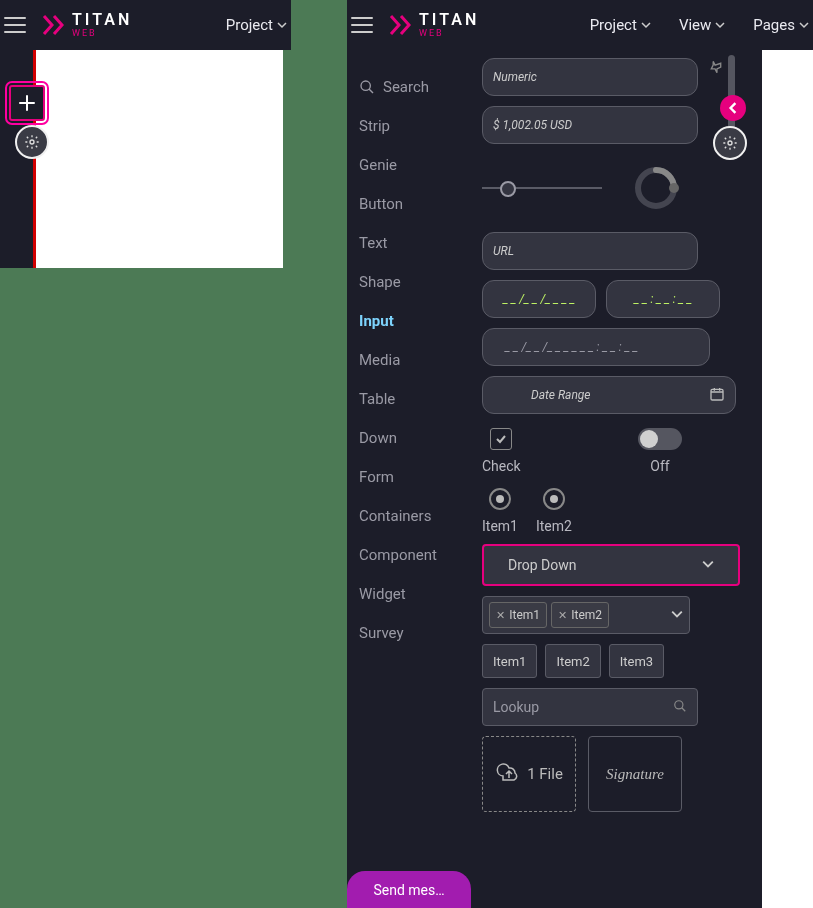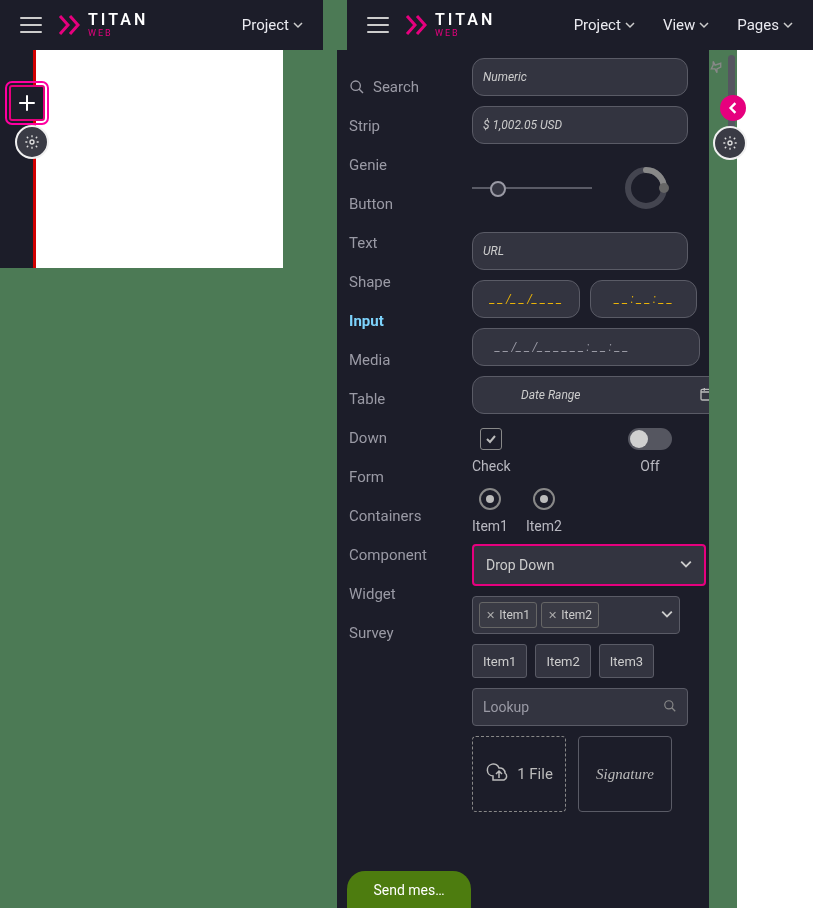--- a/index.html
+++ b/index.html
@@ -1,16 +1,16 @@
 <!DOCTYPE html>
 <html><head>
 <meta charset="utf-8">
 <style>
   html,body{margin:0;padding:0;background:#4c7a55;font-family:-apple-system,BlinkMacSystemFont,"Segoe UI",Roboto,sans-serif;color:#b8b8c0;font-size:14px;width:813px;height:908px;overflow:hidden;position:relative;}
-  .hdr{height:50px;background:#1c1d29;display:flex;align-items:center;padding:0 20px;gap:10px;}
+  .hdr{height:50px;background:#1c1d29;display:flex;align-items:center;padding:0 4px;gap:10px;}
   .hdr .menu-btn{width:26px;height:26px;display:flex;flex-direction:column;justify-content:center;gap:5px;cursor:pointer;}
   .hdr .menu-btn span{height:2px;background:#ccc;width:22px;border-radius:1px;}
   .logo{display:flex;align-items:center;gap:6px;}
   .logo-mark svg{display:block;}
   .logo-text{display:flex;flex-direction:column;line-height:1;}
   .logo-text .t{color:#fff;font-weight:600;letter-spacing:3px;font-size:16px;}
   .logo-text .w{color:#e6007e;font-size:9px;letter-spacing:2px;margin-top:1px;}
   .hdr .spacer{flex:1;}
   .hdr .nav-item{color:#eaeaf0;font-size:15px;display:flex;align-items:center;gap:4px;cursor:pointer;margin-left:18px;}
   .chev{width:10px;height:10px;display:inline-block;}
@@ -25,57 +25,57 @@
   .add-btn.highlight{outline:2px solid #ff00a0;outline-offset:2px;}
   .add-btn svg{display:block;}
   .gear-badge{position:absolute;width:30px;height:30px;border-radius:50%;background:#3a3b45;border:2px solid #f0f0f0;display:flex;align-items:center;justify-content:center;z-index:6;}
   .gear-left{left:15px;top:125px;}
   .gear-right{left:713px;top:126px;}
 
   
   .right-panel-bg{position:absolute;left:347px;top:0;width:466px;height:908px;}
   .right-panel-bg .white{position:absolute;right:0;top:50px;bottom:0;width:76px;background:#fff;}
   .right-hdr{position:absolute;left:347px;top:0;width:466px;}
-  .right-body{position:absolute;left:337px;top:50px;width:372px;bottom:0;background:#1c1d29;display:flex;}
+  .right-body{position:absolute;left:347px;top:50px;width:415px;bottom:0;background:#1c1d29;display:flex;}
   .cat-col{width:115px;padding:28px 0 0 12px;display:flex;flex-direction:column;gap:21px;}
   .cat-item{color:#9a9aa5;font-size:15px;cursor:pointer;}
   .cat-item.active{color:#7dd3fc;font-weight:700;}
   .cat-search{display:flex;align-items:center;gap:8px;}
   .cat-search svg{display:block;}
   .comp-col{flex:1;padding:8px 12px 20px 8px;overflow-y:auto;display:flex;flex-direction:column;gap:10px;position:relative;}
 
   .field{height:36px;border:1px solid #5a5b66;border-radius:12px;background:#333440;display:flex;align-items:center;padding:0 10px;color:#ccc;font-size:12px;font-style:italic;}
   .field.wide{width:194px;}
   .field .ic{margin-right:8px;display:flex;align-items:center;}
   .row{display:flex;gap:10px;align-items:center;}
-  .field.half{width:92px;justify-content:center;color:#eab308;}
+  .field.half{width:92px;justify-content:center;color:#bef264;}
   .field.dt{width:194px;color:#9a9aa5;justify-content:flex-start;padding-left:22px;}
   .field.dr{width:194px;justify-content:space-between;color:#ccc;padding-left:48px;}
   .slider{width:120px;height:30px;display:flex;align-items:center;}
   .slider-track{width:100%;height:2px;background:#5a5b66;position:relative;}
   .slider-thumb{position:absolute;left:18px;top:-6px;width:12px;height:12px;border-radius:50%;background:#333440;border:2px solid #9a9aa5;}
   .spinner{width:52px;height:52px;}
   .check-row{display:flex;align-items:center;gap:8px;flex-direction:column;}
   .checkbox{width:20px;height:20px;border:1px solid #888;border-radius:3px;display:flex;align-items:center;justify-content:center;}
   .toggle{width:44px;height:22px;border-radius:11px;background:#555660;position:relative;}
   .toggle .knob{position:absolute;width:18px;height:18px;border-radius:50%;background:#d0d0d0;top:2px;left:2px;}
   .radio{width:18px;height:18px;border:2px solid #888;border-radius:50%;display:flex;align-items:center;justify-content:center;}
   .radio .dot{width:8px;height:8px;border-radius:50%;background:#bbb;}
-  .dropdown{height:38px;border:2px solid #e6007e;border-radius:4px;width:206px;display:flex;align-items:center;justify-content:space-between;padding:0 12px;background:#333440;color:#ccc;}
+  .dropdown{height:38px;border:2px solid #e6007e;border-radius:4px;width:206px;display:flex;align-items:center;justify-content:space-between;padding:0 24px;background:#333440;color:#ccc;}
   .multi{height:36px;border:1px solid #5a5b66;border-radius:4px;width:194px;display:flex;align-items:center;padding:0 6px;gap:4px;background:#333440;}
   .chip{height:24px;border:1px solid #666;border-radius:3px;background:#3a3b45;display:flex;align-items:center;padding:0 6px;gap:4px;font-size:12px;color:#ccc;}
   .chip .x{font-size:11px;color:#aaa;}
   .tags-row{display:flex;gap:8px;}
   .tag{height:32px;border:1px solid #5a5b66;border-radius:3px;padding:0 10px;display:flex;align-items:center;color:#ccc;background:#333440;font-size:13px;}
   .lookup{height:36px;border:1px solid #5a5b66;border-radius:4px;width:194px;display:flex;align-items:center;justify-content:space-between;padding:0 10px;color:#9a9aa5;background:#333440;}
   .upload-row{display:flex;gap:12px;}
   .upload{width:92px;height:74px;border:1px dashed #888;border-radius:4px;display:flex;flex-direction:row;align-items:center;justify-content:center;gap:4px;color:#bbb;font-size:15px;}
   .sig{width:92px;height:74px;border:1px solid #5a5b66;border-radius:4px;display:flex;align-items:center;justify-content:center;font-family:cursive;font-style:italic;color:#bbb;font-size:15px;}
   .collapse-fab{position:absolute;left:720px;top:95px;width:26px;height:26px;border-radius:50%;background:#e6007e;display:flex;align-items:center;justify-content:center;z-index:7;}
-  .send-btn{position:absolute;left:347px;bottom:0;width:124px;height:37px;background:#4d7c0f;color:#fff;border-top-left-radius:18px;border-top-right-radius:18px;display:flex;align-items:center;justify-content:center;font-size:14px;z-index:10;}
+  .send-btn{position:absolute;left:347px;bottom:0;width:124px;height:37px;background:#a21caf;color:#fff;border-top-left-radius:18px;border-top-right-radius:18px;display:flex;align-items:center;justify-content:center;font-size:14px;z-index:10;}
   .vscroll{position:absolute;left:728px;top:55px;width:7px;height:90px;background:#555660;border-radius:4px;}
 </style>
 </head>
 <body>
 
 <div class="left-panel">
   <div class="hdr">
     <div class="menu-btn">
         <span></span>
         <span></span>

